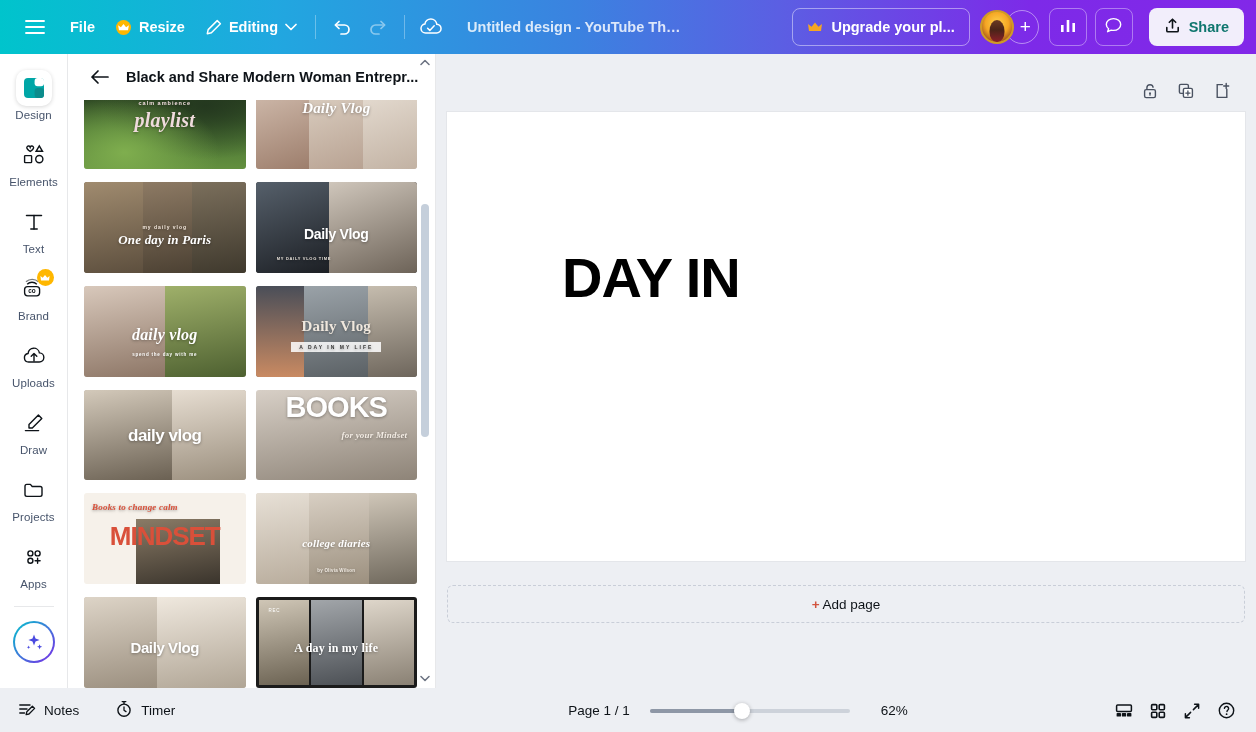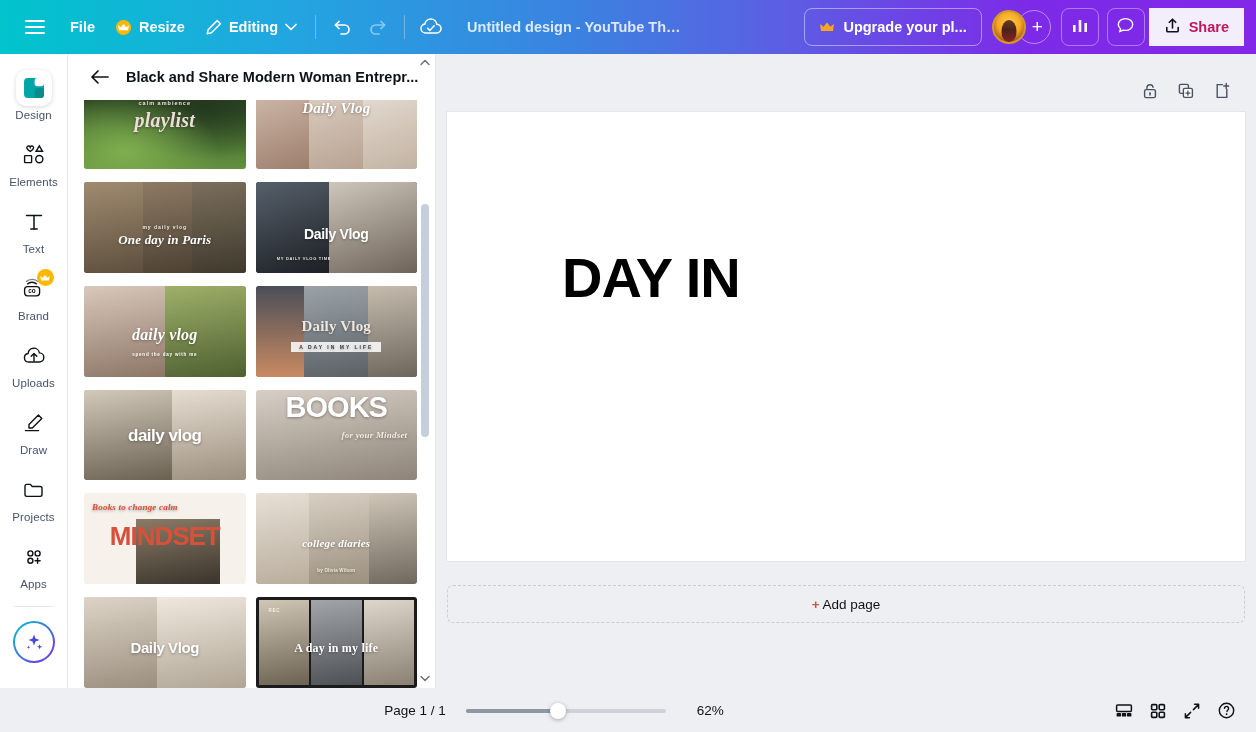--- a/index.html
+++ b/index.html
@@ -58,22 +58,22 @@
     width: 34px; height: 34px; border-radius: 50%; border: 1px solid rgba(255,255,255,.45);
     display: flex; align-items: center; justify-content: center; margin-left: -9px;
     cursor: pointer; font-size: 19px; color: #fff; font-weight: 400; padding-left: 7px;
   }
   .ghost-sq {
     width: 38px; height: 38px; border-radius: 8px; border: 1px solid rgba(255,255,255,.38);
     display: flex; align-items: center; justify-content: center; cursor: pointer; margin-left: 8px;
   }
   .share-btn {
     display: flex; align-items: center; gap: 8px; height: 38px; padding: 0 15px;
-    background: #f2eefb; color: #be185d; border-radius: 0; font-size: 14.5px; font-weight: 700;
-    cursor: pointer; margin-left: 4px;
+    background: #f2eefb; color: #0f766e; border-radius: 8px; font-size: 14.5px; font-weight: 700;
+    cursor: pointer; margin-left: 16px;
   }
 
   
   .body-row { flex: 1 1 auto; display: flex; min-height: 0; }
 
   
   .rail {
     width: 68px; flex: 0 0 68px; background: #fff; border-right: 1px solid #e7e8ea;
     display: flex; flex-direction: column; align-items: center; padding-top: 10px; position: relative;
   }
@@ -556,20 +556,46 @@
 
         <div class="addpage">
           <span class="plus">+</span>
           <span>Add page</span>
         </div>
       </div>
     </div>
   </div>
 
   <div class="bottombar">
+    <div class="bb-left">
+      <div class="bb-btn">
+        <span>
+          <svg width="18" height="17" viewBox="0 0 18 17">
+              <g stroke="#0e1318" stroke-width="1.4" stroke-linecap="round">
+                <line x1="1.8" y1="4" x2="12" y2="4"></line>
+                <line x1="1.8" y1="8" x2="9" y2="8"></line>
+                <line x1="1.8" y1="12" x2="6.5" y2="12"></line>
+              </g>
+              <path d="M14.4 5.2l2.2 2.2-5.6 5.6-2.9.7.7-2.9z" fill="none" stroke="#0e1318" stroke-width="1.3" stroke-linejoin="round"></path>
+            </svg>
+        </span>
+        <span>Notes</span>
+      </div>
+      <div class="bb-btn">
+        <span>
+          <svg width="18" height="18" viewBox="0 0 18 18">
+              <circle cx="9" cy="10.2" r="6.1" fill="none" stroke="#0e1318" stroke-width="1.4"></circle>
+              <path d="M9 6.9v3.3l2 1.4" fill="none" stroke="#0e1318" stroke-width="1.3" stroke-linecap="round" stroke-linejoin="round"></path>
+              <line x1="7.2" y1="1.6" x2="10.8" y2="1.6" stroke="#0e1318" stroke-width="1.4" stroke-linecap="round"></line>
+              <line x1="9" y1="1.6" x2="9" y2="4.1" stroke="#0e1318" stroke-width="1.4"></line>
+            </svg>
+        </span>
+        <span>Timer</span>
+      </div>
+    </div>
 
     <div class="bb-center">
       <div class="page-ind">Page 1 / 1</div>
       <div class="slider">
         <div class="slider-track"></div>
         <div class="slider-fill"></div>
         <div class="slider-knob"></div>
       </div>
       <div class="zoom-val">62%</div>
     </div>

